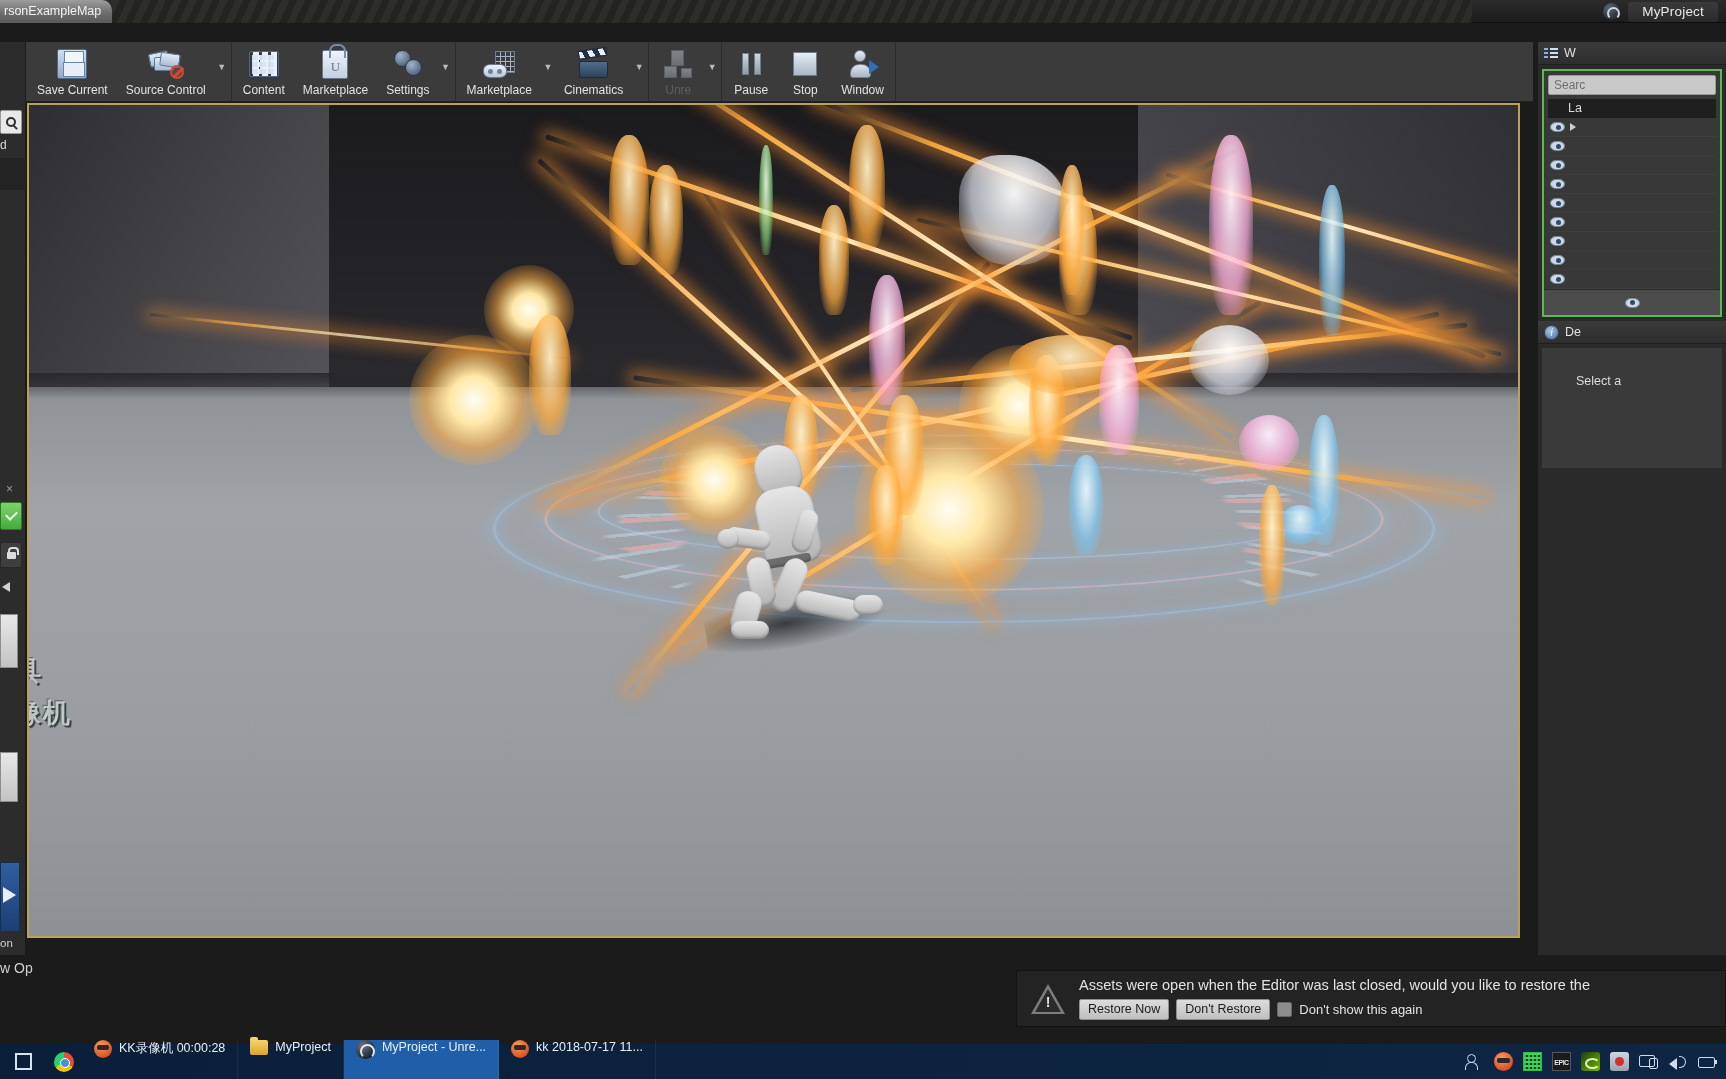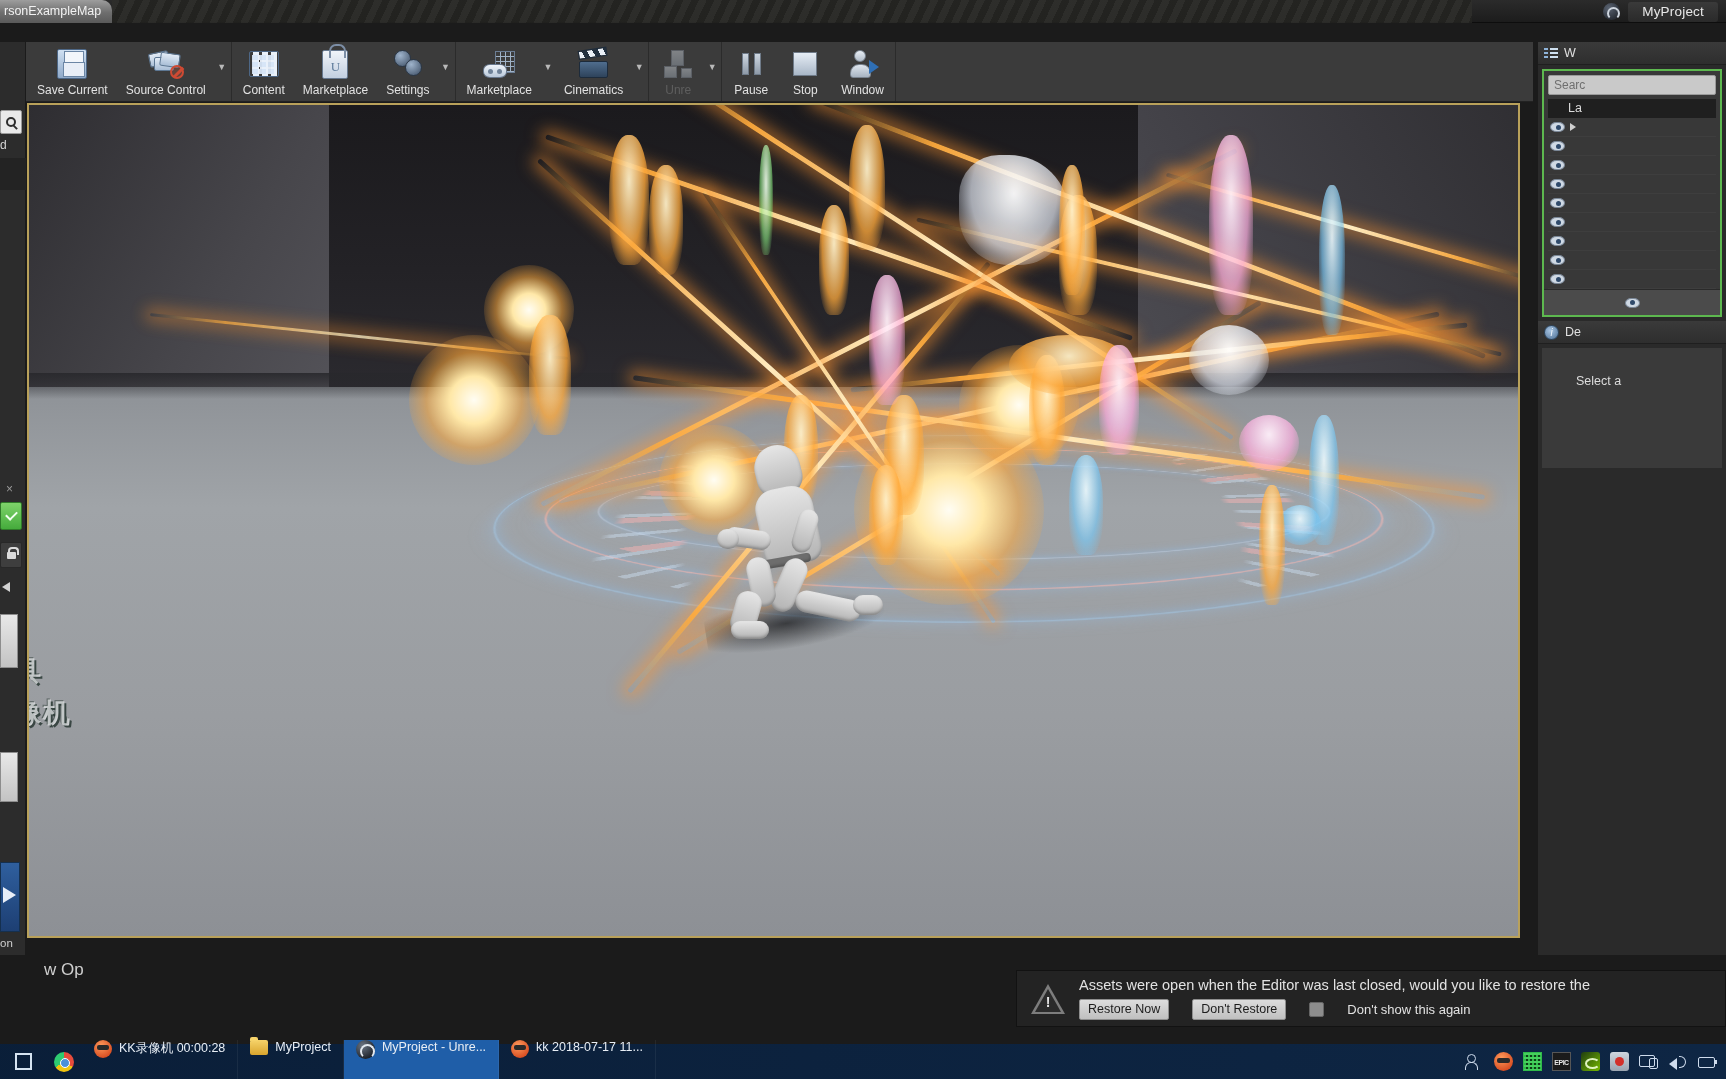--- a/index.html
+++ b/index.html
@@ -192,21 +192,21 @@
     transform:rotate(180deg);}
   .ld-box1 { position:absolute; left:0; top:572px; width:18px; height:54px;
     background:linear-gradient(180deg,#e8e8e8,#c3c3c3); border:1px solid #8d8d8d;}
   .ld-box2 { position:absolute; left:0; top:710px; width:18px; height:50px;
     background:linear-gradient(180deg,#e8e8e8,#c3c3c3); border:1px solid #8d8d8d;}
   .ld-blue { position:absolute; left:0; top:820px; width:20px; height:70px;
     background:linear-gradient(180deg,#2f5f9e,#1d3f73); border:1px solid #15304f;}
   .ld-blue::after{content:"";position:absolute;left:2px;top:24px;width:0;height:0;
     border-left:13px solid #e8eef7;border-top:8px solid transparent;border-bottom:8px solid transparent;}
   .ld-on { position:absolute; left:0; top:895px; color:#cfcfcf; font-size:11.5px; }
-  .ld-wop { position:absolute; left:0; top:918px; color:#cfcfcf; font-size:17px; white-space:nowrap;padding-left:44px;}
+  .ld-wop { position:absolute; left:0; top:918px; color:#cfcfcf; font-size:14px; white-space:nowrap;}
 
   
   .viewport {
     position: absolute; left: 27px; top: 103px; width: 1493px; height: 835px;
     border: 2px solid #b9a15a; overflow: hidden; background: #6f7479;
   }
   .vp-scene { position:absolute; inset:0; }
   
   .vp-floor { position:absolute; left:0; top:282px; right:0; bottom:0;
     background: linear-gradient(180deg,#8e9297 0%,#a0a4a8 22%,#9a9da1 60%,#8d9095 100%); }
@@ -296,21 +296,21 @@
   }
   .warn-tri::after {
     content:""; position:absolute; left:4px; top:5px; width:0; height:0;
     border-left:13px solid transparent; border-right:13px solid transparent;
     border-bottom:23px solid #2b2b2b;
   }
   .warn-bang { position:absolute; left:0; right:0; top:11px; text-align:center;
     color:#e6e6e6; font-size:14px; font-weight:bold; line-height:1; z-index:2; }
   .toast-body { flex:1; min-width:0; }
   .toast-msg { color:#e2e2e2; font-size:14.5px; white-space:nowrap; overflow:hidden; }
-  .toast-actions { display:flex; align-items:center; gap:23px; margin-top:6px; }
+  .toast-actions { display:flex; align-items:center; gap:7px; margin-top:6px; }
   .toast-btn {
     background: linear-gradient(180deg,#dcdcdc,#c0c0c0); border:1px solid #8e8e8e;
     color:#1c1c1c; font-size:12.5px; padding:2px 8px 3px 8px; border-radius:2px; cursor:default;
   }
   .toast-chk { width:15px; height:15px; background:#8d8d8d; border:1px solid #666; border-radius:2px; }
   .toast-chk-lbl { color:#e2e2e2; font-size:13px; }
 
   
   .rightdock {
     position: absolute; left: 1538px; top: 42px; width: 188px; height: 913px;

